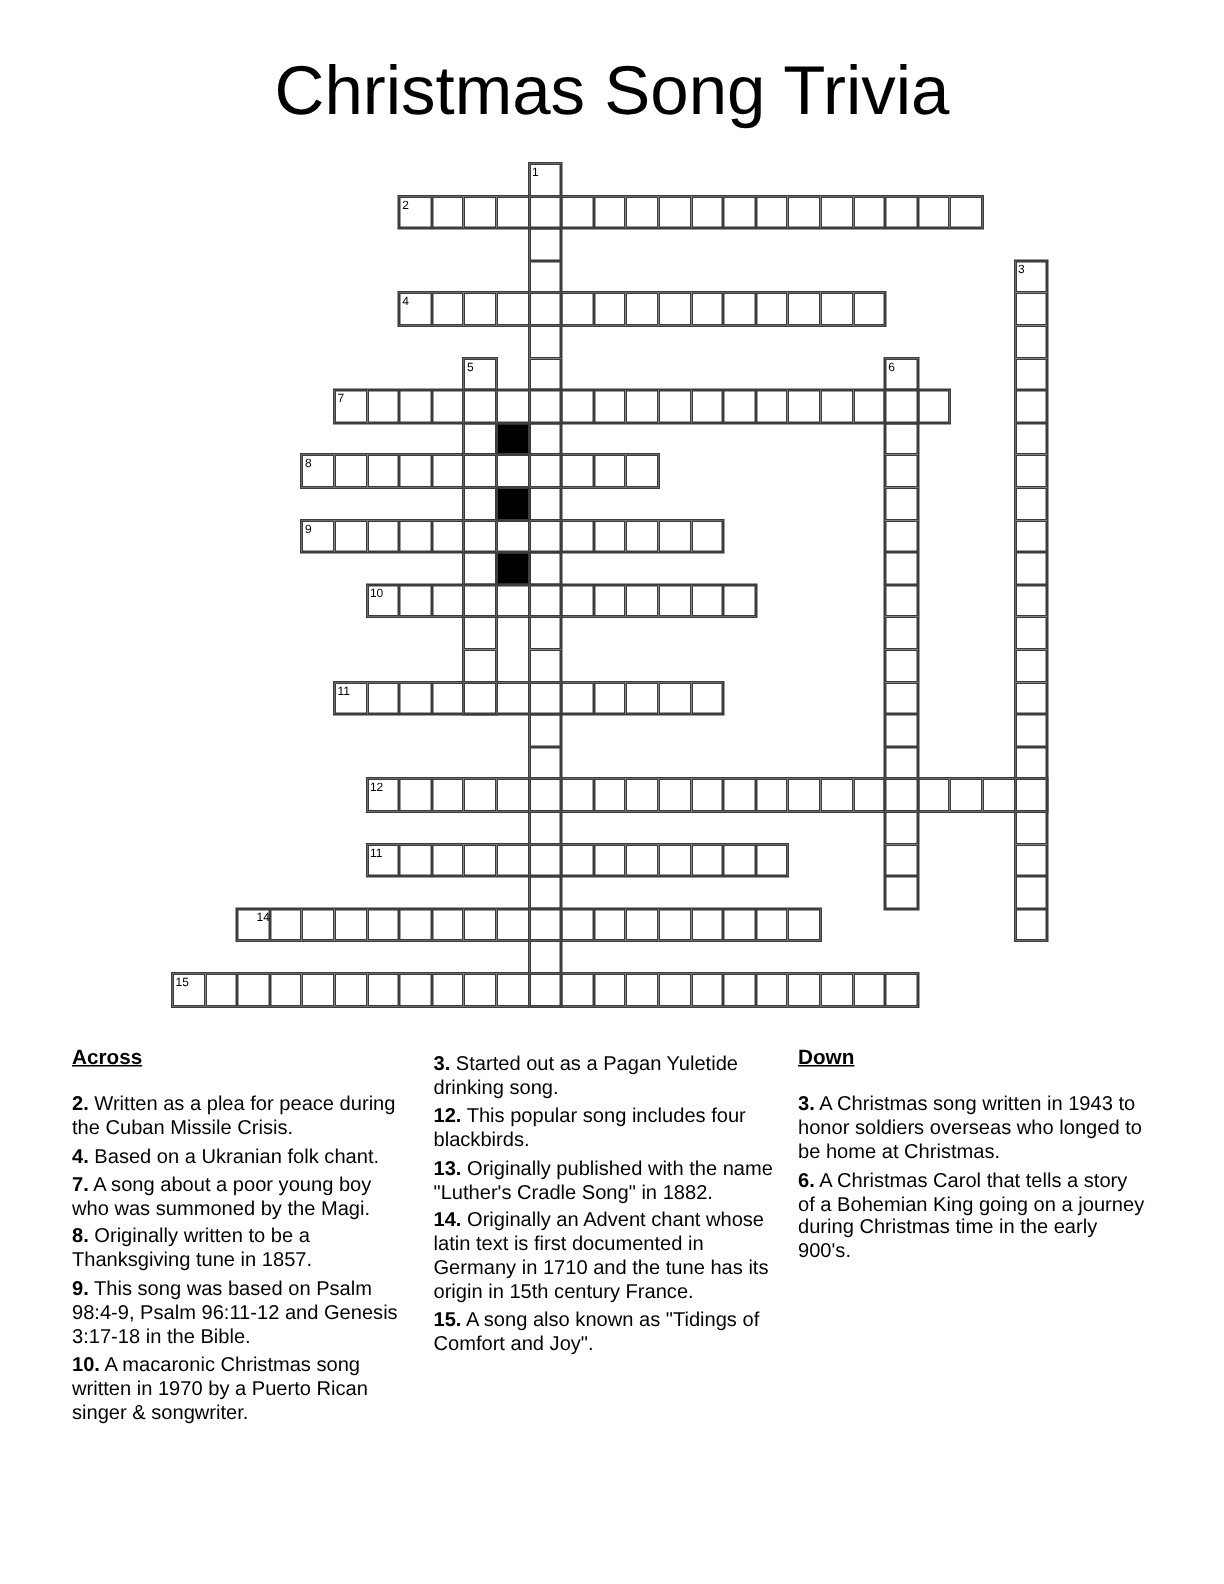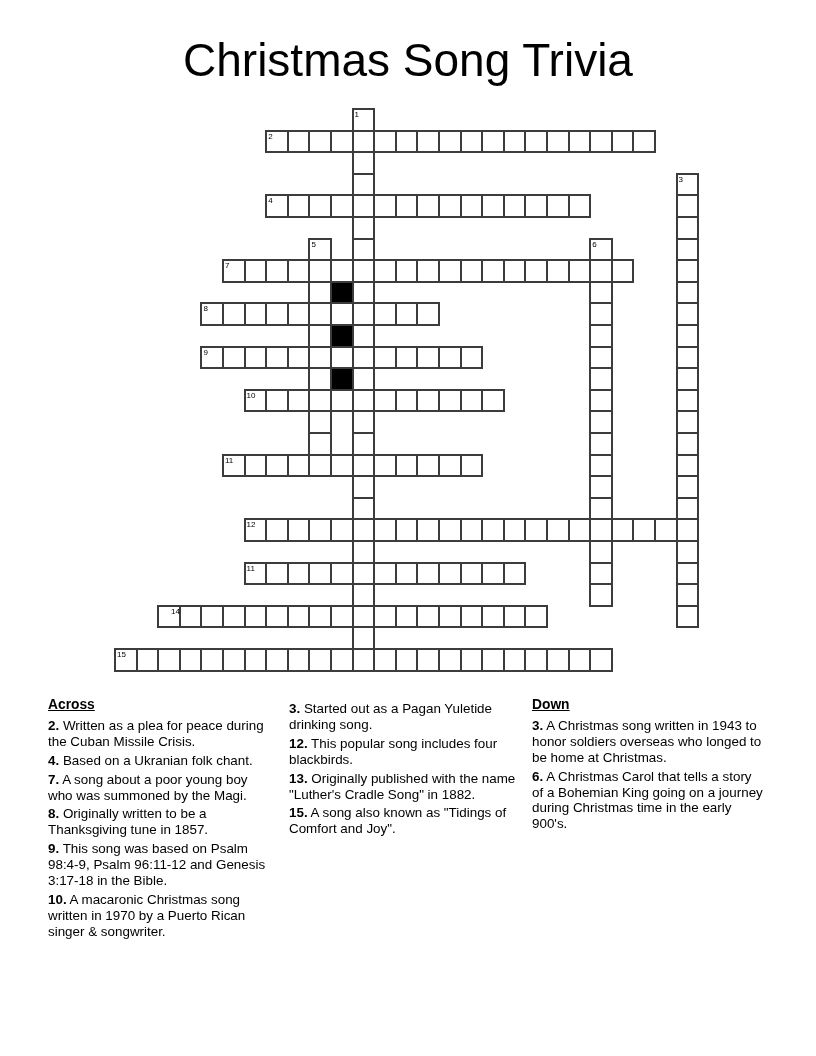--- a/index.html
+++ b/index.html
@@ -21,21 +21,21 @@
     position:absolute;box-sizing:border-box;border:1px solid #3c3c3c;
     pointer-events:none;background:transparent;
   }
   .cellnum{
     position:absolute;font-size:8px;line-height:9px;padding-left:2px;
     color:#000;pointer-events:none;z-index:5;
   }
   .clue-col{position:absolute;font-size:13.4px;line-height:15.9px;color:#000;}
   .clue-header{
     font-weight:bold;text-decoration:underline;font-size:13.8px;
-    margin-bottom:5px;
+    margin-bottom:15px;
   }
   .clue{margin-bottom:3px;}
   .clue b{font-weight:bold;}
 </style>
 </head>
 <body>
 
 <div class="title">Christmas Song Trivia</div>
 
 <div class="grid">
@@ -315,20 +315,21 @@
       <div class="clue"><b>9.</b> This song was based on Psalm 98:4-9, Psalm 96:11-12 and Genesis 3:17-18 in the Bible.</div>
       <div class="clue"><b>10.</b> A macaronic Christmas song written in 1970 by a Puerto Rican singer &amp; songwriter.</div>
     </div>
 </div>
 
 <div class="clue-col" style="left:289px;top:701px;width:232px">
   <div>
       <div class="clue"><b>3.</b> Started out as a Pagan Yuletide drinking song.</div>
       <div class="clue"><b>12.</b> This popular song includes four blackbirds.</div>
       <div class="clue"><b>13.</b> Originally published with the name "Luther's Cradle Song" in 1882.</div>
+      <div class="clue"><b>14.</b> Originally an Advent chant whose latin text is first documented in Germany in 1710 and the tune has its origin in 15th century France.</div>
       <div class="clue"><b>15.</b> A song also known as "Tidings of Comfort and Joy".</div>
     </div>
 </div>
 
 <div class="clue-col" style="left:532px;top:697px;width:234px">
   <div class="clue-header">Down</div>
   <div>
       <div class="clue"><b>3.</b> A Christmas song written in 1943 to honor soldiers overseas who longed to be home at Christmas.</div>
       <div class="clue"><b>6.</b> A Christmas Carol that tells a story of a Bohemian King going on a journey during Christmas time in the early 900's.</div>
     </div>

